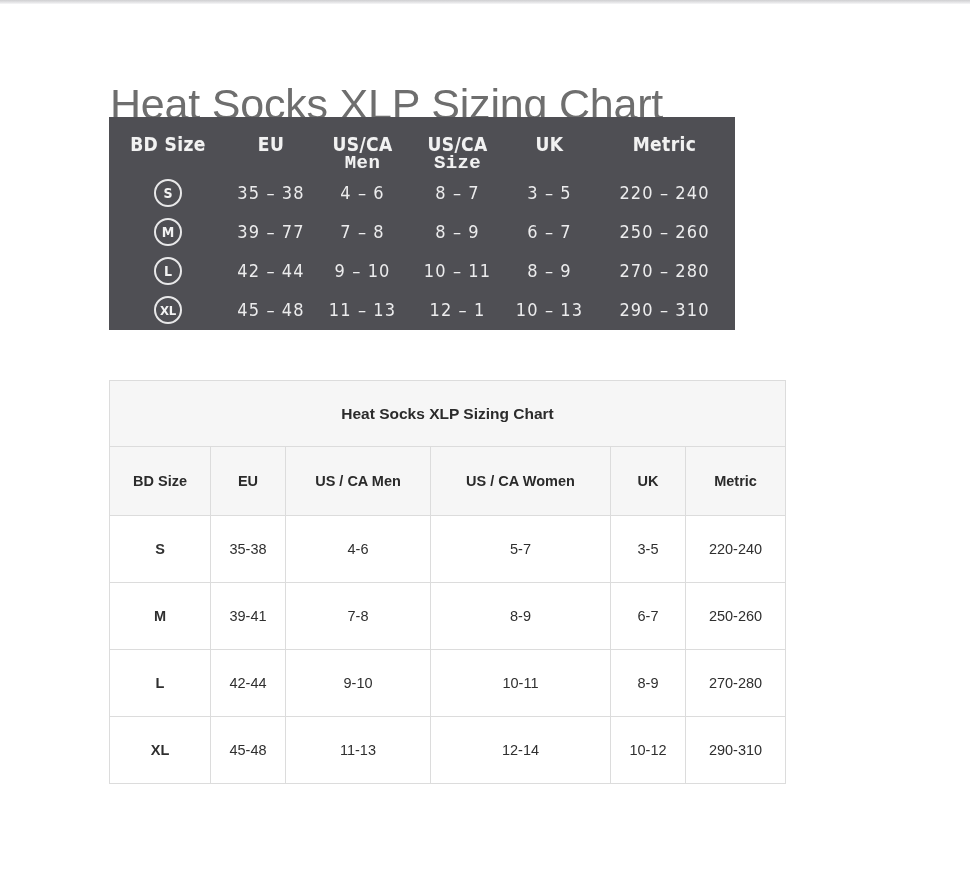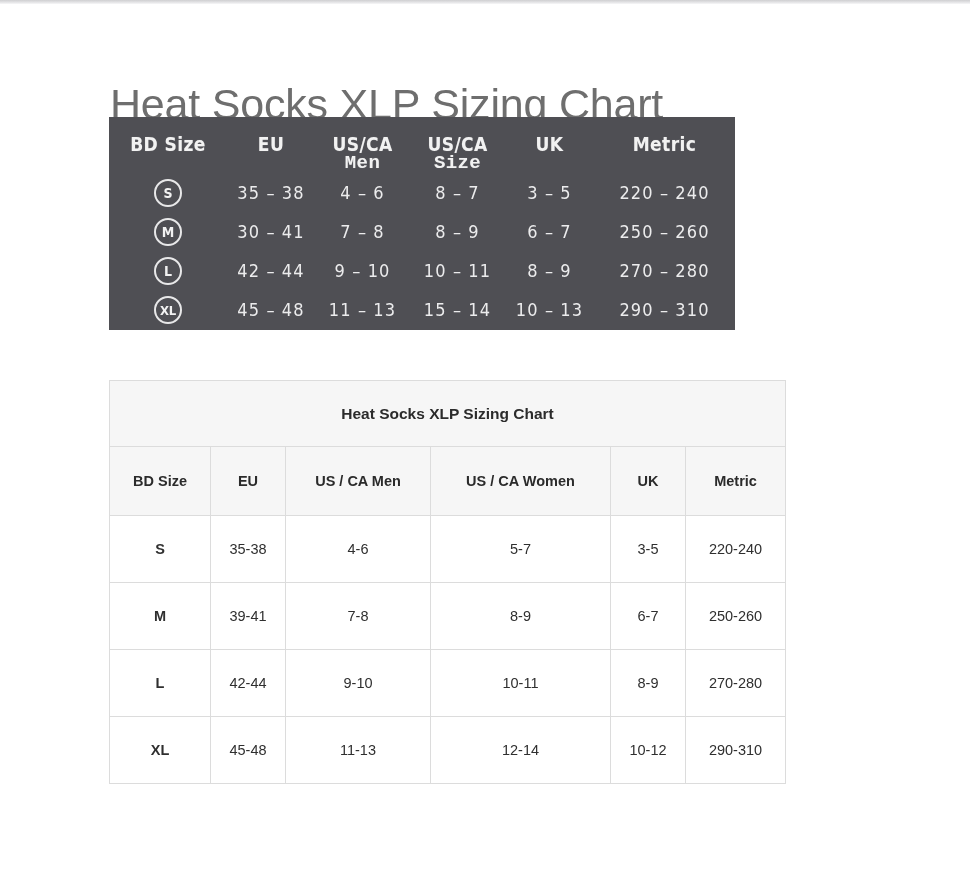--- a/index.html
+++ b/index.html
@@ -222,21 +222,21 @@
           <td>8 – 7</td>
           <td>3 – 5</td>
           <td>220 – 240</td>
         </tr>
         <tr>
           <td class="size-cell">
             <span class="size-badge">
               <span>M</span>
             </span>
           </td>
-          <td>30 – 41</td>
+          <td>39 – 77</td>
           <td>7 – 8</td>
           <td>8 – 9</td>
           <td>6 – 7</td>
           <td>250 – 260</td>
         </tr>
         <tr>
           <td class="size-cell">
             <span class="size-badge">
               <span>L</span>
             </span>
@@ -248,21 +248,21 @@
           <td>270 – 280</td>
         </tr>
         <tr>
           <td class="size-cell">
             <span class="size-badge xl">
               <span>XL</span>
             </span>
           </td>
           <td>45 – 48</td>
           <td>11 – 13</td>
-          <td>15 – 14</td>
+          <td>12 – 1</td>
           <td>10 – 13</td>
           <td>290 – 310</td>
         </tr>
       </tbody>
     </table>
   </div>
 
   <table class="data-table">
     <colgroup>
       <col class="t-size">

